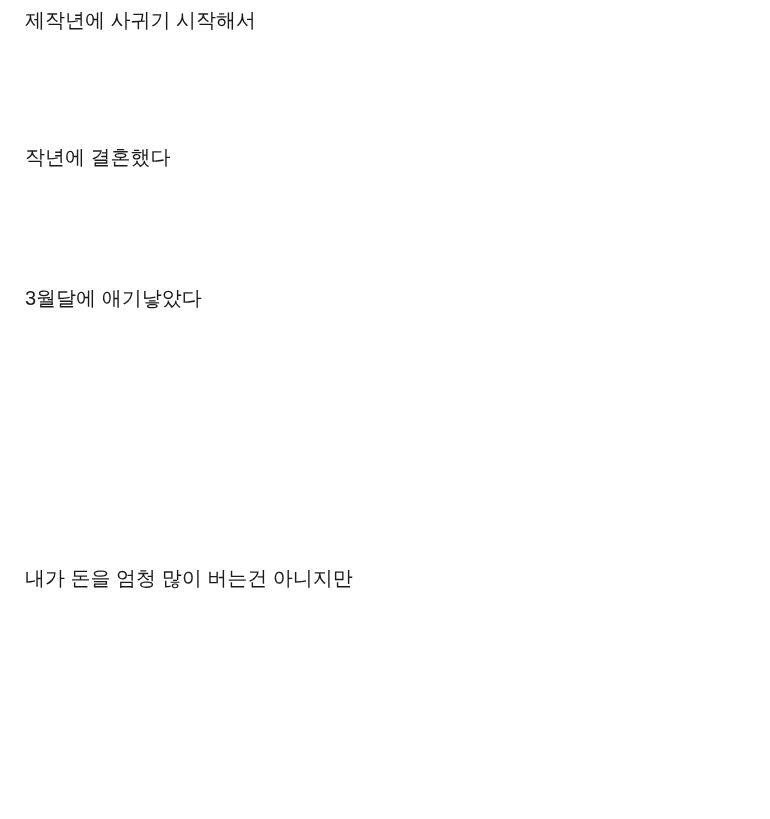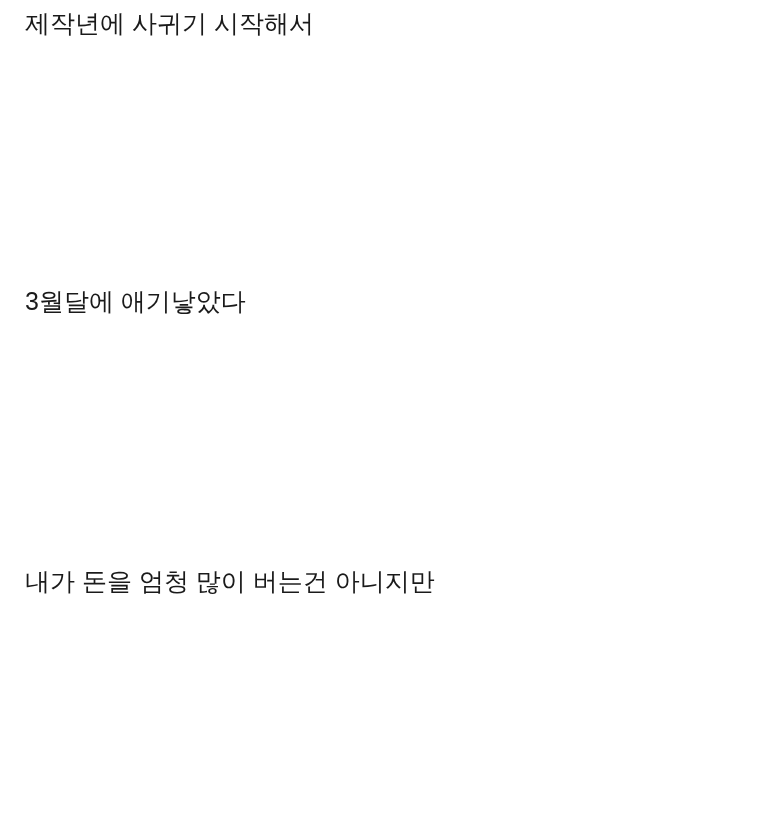--- a/index.html
+++ b/index.html
@@ -13,34 +13,35 @@
   .post-page {
     position: relative;
     width: 770px;
     height: 819px;
     background: #ffffff;
   }
   .post-line {
     position: absolute;
     left: 25px;
     right: 20px;
-    font-size: 25px;
+    font-size: 20px;
     line-height: 1.2;
     font-weight: 400;
     color: #1a1a1a;
     letter-spacing: 0px;
     white-space: nowrap;
   }
   .line-1 { top: 8px; }
   .line-2 { top: 145px; }
   .line-3 { top: 286px; }
   .line-4 { top: 426px; }
   .line-5 { top: 566px; }
   .line-6 { top: 706px; }
 </style>
 </head>
 <body>
 
 <div class="post-page">
   <p class="post-line line-1">제작년에 사귀기 시작해서</p>
+  <p class="post-line line-2">작년에 결혼했다</p>
   <p class="post-line line-3">3월달에 애기낳았다</p>
   <p class="post-line line-5">내가 돈을 엄청 많이 버는건 아니지만</p>
 </div>
 
 </body></html>

